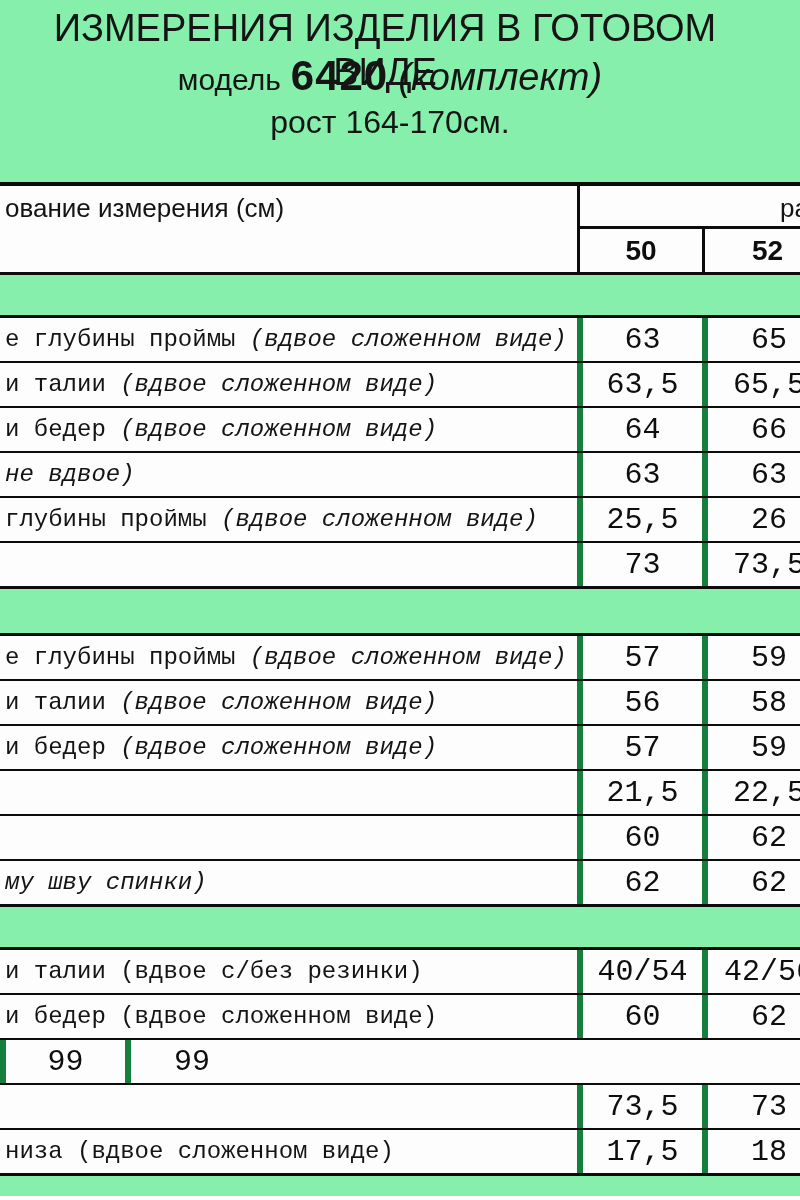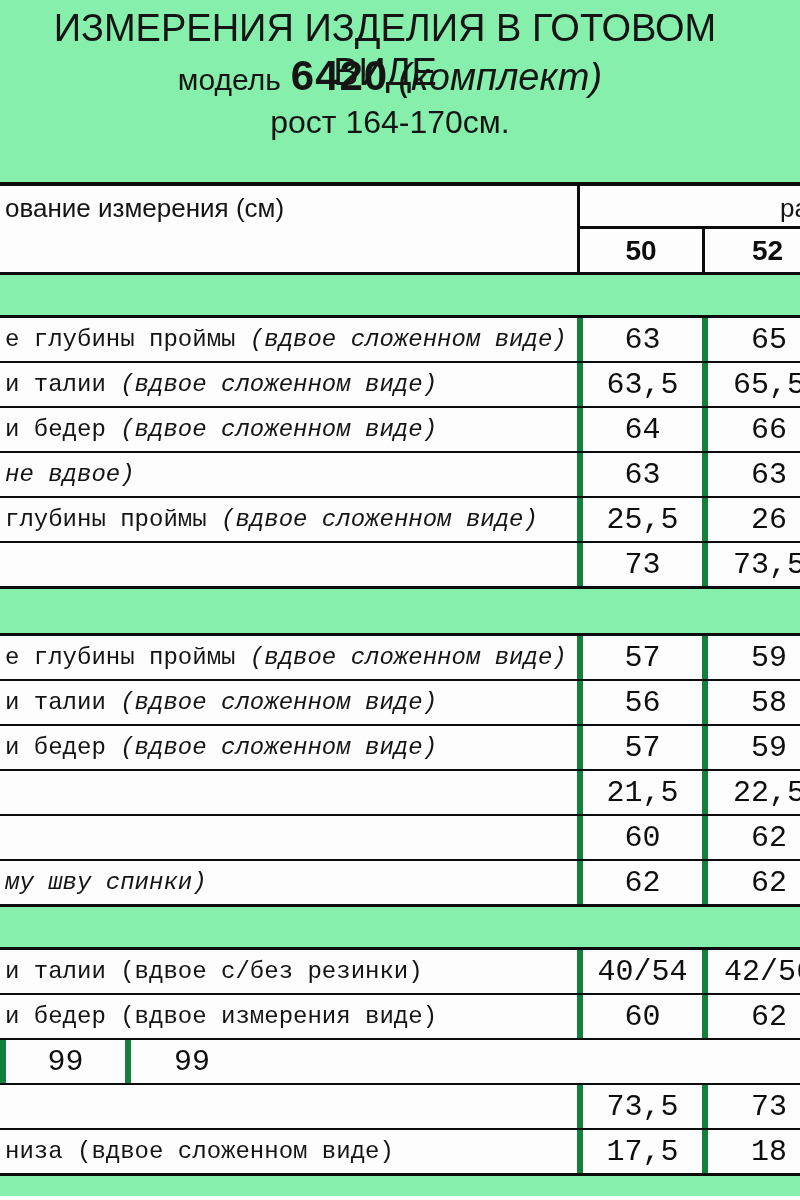--- a/index.html
+++ b/index.html
@@ -228,21 +228,21 @@
       <div class="trow">
         <div class="cell name">
           <span class="frag">и талии (вдвое с/без резинки)</span>
           <span class="frag italic"></span>
         </div>
         <div class="cell val">40/54</div>
         <div class="cell val col52">42/56</div>
       </div>
       <div class="trow">
         <div class="cell name">
-          <span class="frag">и бедер (вдвое измерения виде)</span>
+          <span class="frag">и бедер (вдвое сложенном виде)</span>
           <span class="frag italic"></span>
         </div>
         <div class="cell val">60</div>
         <div class="cell val col52">62</div>
       </div>
       <div class="trow">
         <div class="cell val">99</div>
         <div class="cell val col52">99</div>
       </div>
       <div class="trow">

